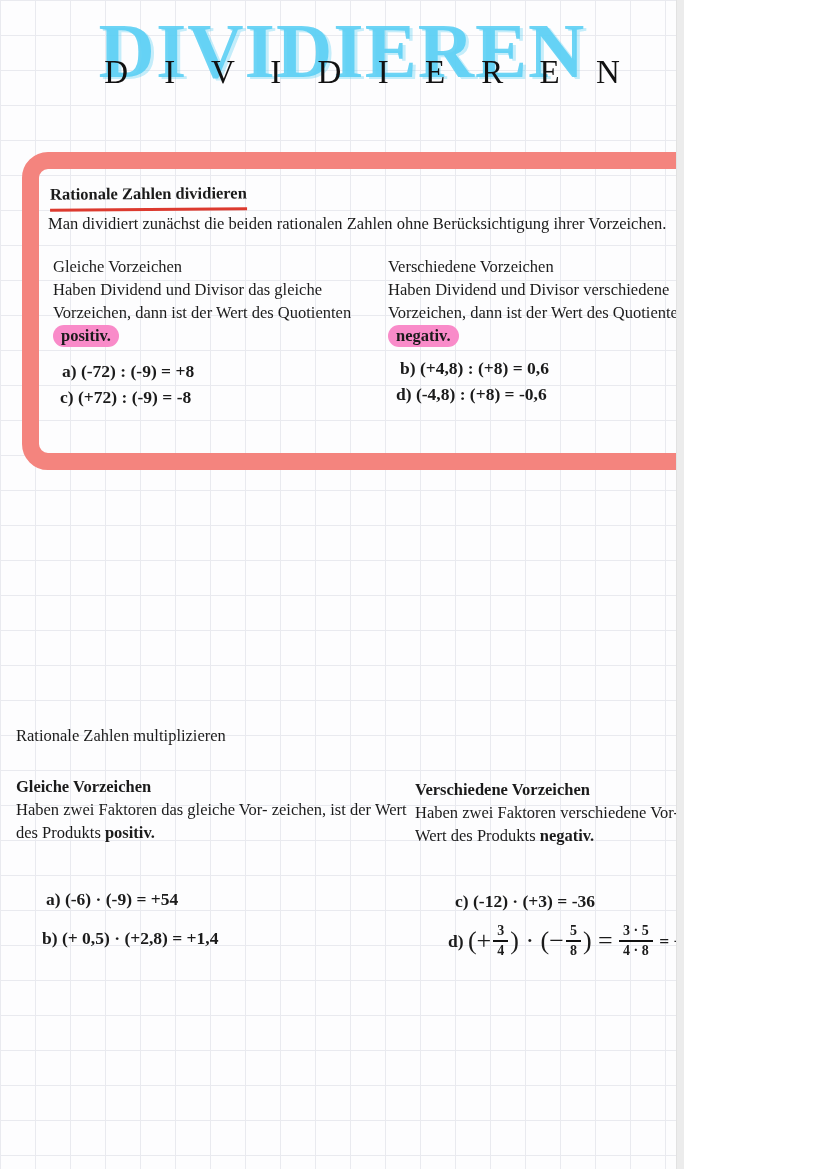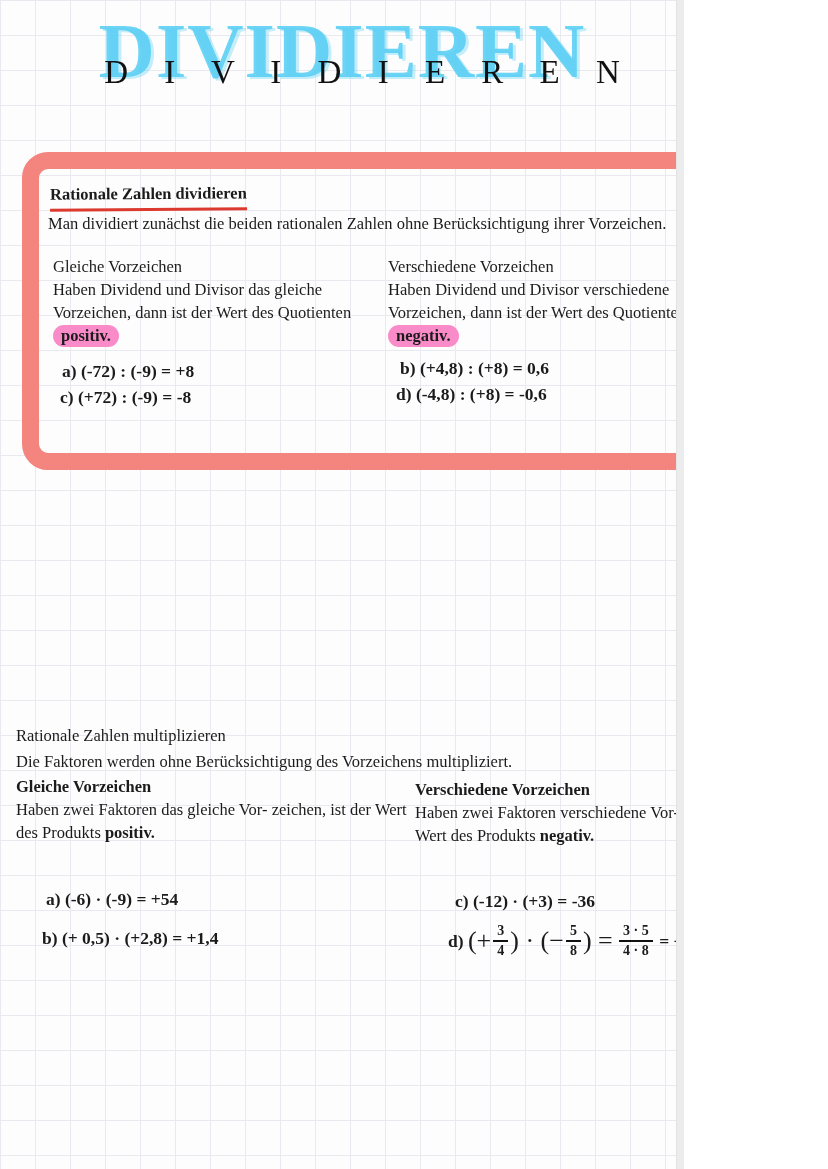--- a/index.html
+++ b/index.html
@@ -96,21 +96,20 @@
     <span class="pill">negativ.</span>
   </div>
 
   <div class="ex" style="left:62px;top:361px;text-align:center;">a) (-72) : (-9) = +8</div>
   <div class="ex" style="left:60px;top:387px;">c) (+72) : (-9) = -8</div>
   <div class="ex" style="left:400px;top:358px;">b) (+4,8) : (+8) = 0,6</div>
   <div class="ex" style="left:396px;top:384px;">d) (-4,8) : (+8) = -0,6</div>
 
 
   <div class="tx" style="left:16px;top:724px;">Rationale Zahlen multiplizieren</div>
-  <div class="tx" style="left:16px;top:750px;width:790px;">Die Faktoren werden ohne Berücksichtigung des Vorzeichens multipliziert.</div>
 
   <div class="tx" style="left:16px;top:775px;width:392px;">
     <span class="bold">Gleiche Vorzeichen</span><br>
     <span>Haben zwei Faktoren das gleiche Vor- zeichen, ist der Wert des Produkts</span>
     <span class="bold">positiv.</span>
   </div>
 
   <div class="tx" style="left:415px;top:778px;width:400px;">
     <span class="bold">Verschiedene Vorzeichen</span><br>
     <span>Haben zwei Faktoren verschiedene Vor- zeichen, ist der Wert des Produkts</span>

